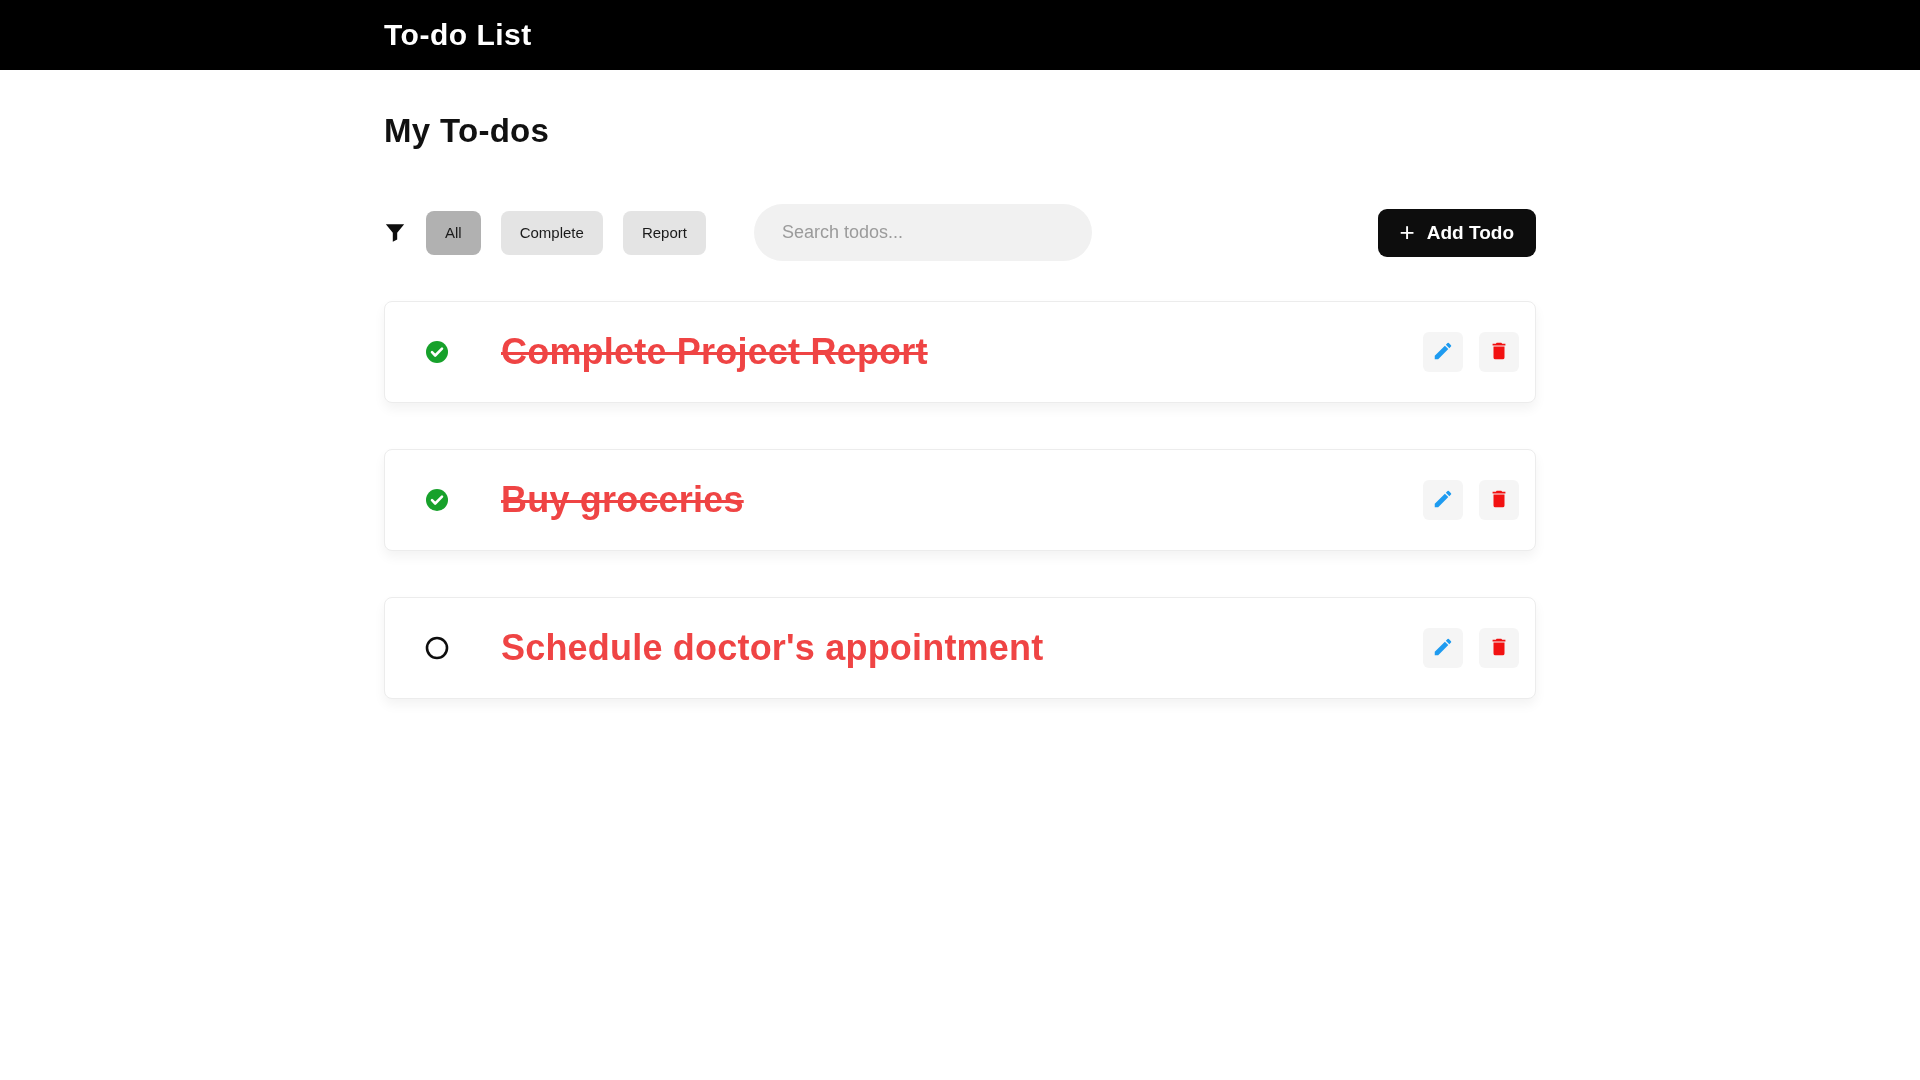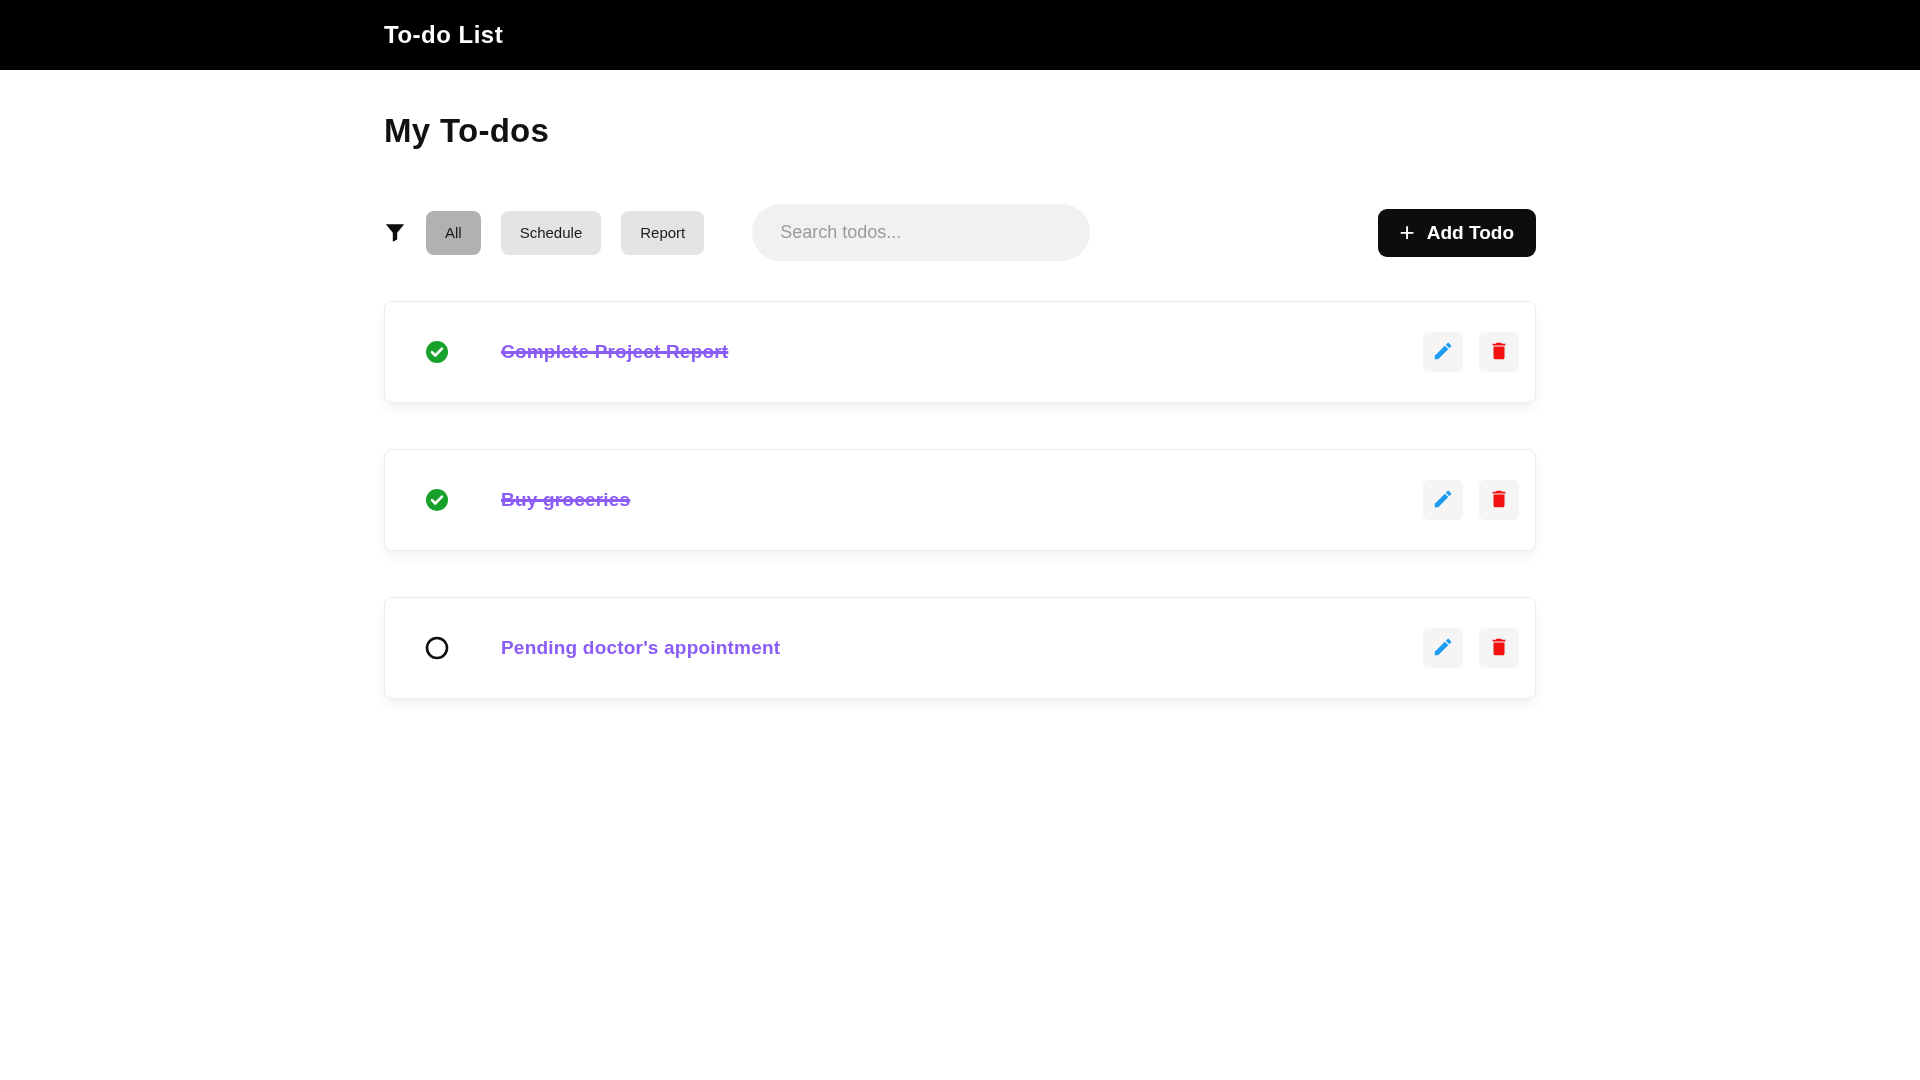--- a/index.html
+++ b/index.html
@@ -1,21 +1,21 @@
 <!DOCTYPE html>
 <html><head>
 <meta charset="utf-8">
 <style>
   * { margin: 0; padding: 0; box-sizing: border-box; }
   html, body { width: 1920px; min-height: 1080px; background: #ffffff; font-family: "Liberation Sans", sans-serif; }
 
   
   .app-header { height: 70px; background: #000000; display: flex; align-items: center; }
   .app-header .inner { width: 1152px; margin: 0 auto; }
-  .app-title { color: #ffffff; font-size: 24px; font-weight: 700; letter-spacing: 0.5px; text-align: right; }
+  .app-title { color: #ffffff; font-size: 30px; font-weight: 700; letter-spacing: 0.5px; text-align: right; }
 
   
   .container { width: 1152px; margin: 0 auto; }
   .page-heading { margin-top: 42px; text-align: left; font-size: 33px; font-weight: 700; color: #111111; letter-spacing: 0.3px; }
 
   
   .toolbar { margin-top: 54px; display: flex; align-items: center; }
   .filter-icon-wrap { width: 22px; height: 22px; margin-right: 20px; display: inline-flex; align-items: center; justify-content: center; }
   .filter-btn { border: none; cursor: pointer; background: #e4e4e4; color: #1a1a1a; font-family: inherit; font-size: 15px; font-weight: 500; padding: 0 19px; height: 44px; border-radius: 8px; margin-right: 20px; }
   .filter-btn.active { background: #b1b1b1; }
@@ -24,21 +24,21 @@
   .add-btn { margin-left: auto; height: 48px; background: #0d0d0d; color: #ffffff; border: none; cursor: pointer; border-radius: 9px; display: inline-flex; align-items: center; gap: 12px; padding: 0 22px; font-family: inherit; font-size: 19px; font-weight: 600; }
   .plus-icon { font-size: 26px; font-weight: 400; line-height: 1; position: relative; top: -1px; }
 
   
   .todo-list { margin-top: 40px; }
   .todo-card { height: 102px; background: #ffffff; border: 1px solid #ececec; border-radius: 8px; box-shadow: 0 6px 12px rgba(0,0,0,0.05); display: flex; align-items: center; padding: 0 16px 0 40px; margin-bottom: 46px; }
   .todo-check { width: 24px; height: 24px; margin-right: 52px; display: inline-flex; align-items: center; justify-content: center; cursor: pointer; background: none; border: none; padding: 0; }
   .check-done { display: none; }
   .check-empty { display: inline-flex; }
   .todo-card.completed .check-done { display: inline-flex; }
-  .todo-title { font-size: 19px; font-weight: 700; color: #8b5cf6; letter-spacing: 0.2px; text-align: center; }
+  .todo-title { font-size: 36px; font-weight: 700; color: #ef4444; letter-spacing: 0.2px; text-align: center; }
   .todo-card.completed .todo-title { text-decoration: line-through; text-decoration-thickness: 3px; }
   .todo-actions { margin-left: auto; display: flex; gap: 16px; }
   .icon-btn { width: 40px; height: 40px; border: none; cursor: pointer; background: #f5f5f5; border-radius: 6px; display: inline-flex; align-items: center; justify-content: center; }
 </style>
 </head>
 <body>
 
 <header class="app-header">
   <div class="inner">
     <span class="app-title">To-do List</span>
@@ -48,21 +48,21 @@
 <main class="container">
   <h1 class="page-heading">My To-dos</h1>
 
   <div class="toolbar">
     <span class="filter-icon-wrap">
       <svg width="22" height="22" viewBox="0 0 24 24">
           <path d="M2 2.5h20l-7.6 9.3v7.4l-4.8 2.3v-9.7L2 2.5z" fill="#0d0d0d"></path>
         </svg>
     </span>
     <button class="filter-btn active">All</button>
-    <button class="filter-btn">Schedule</button>
+    <button class="filter-btn">Complete</button>
     <button class="filter-btn">Report</button>
     <input class="search-input" type="text" placeholder="Search todos..." style="">
     <button class="add-btn">
       <span class="plus-icon">+</span>
       <span>Add Todo</span>
     </button>
   </div>
 
   <div class="todo-list">
 
@@ -119,21 +119,21 @@
 
     <div class="todo-card">
       <button class="todo-check">
 
         <span class="check-empty">
           <svg width="24" height="24" viewBox="0 0 24 24">
               <circle cx="12" cy="12" r="10" fill="none" stroke="#0d0d0d" stroke-width="2.6"></circle>
             </svg>
         </span>
       </button>
-      <span class="todo-title">Pending doctor's appointment</span>
+      <span class="todo-title">Schedule doctor's appointment</span>
       <span class="todo-actions">
         <button class="icon-btn">
           <span><svg width="22" height="22" viewBox="0 0 24 24">
                 <path d="M3 17.25V21h3.75L17.81 9.94l-3.75-3.75L3 17.25zM20.71 7.04a1 1 0 0 0 0-1.41l-2.34-2.34a1 1 0 0 0-1.41 0l-1.83 1.83 3.75 3.75 1.83-1.83z" fill="#1e9bf0"></path>
               </svg></span>
         </button>
         <button class="icon-btn">
           <span><svg width="22" height="22" viewBox="0 0 24 24">
                 <path d="M6 19a2 2 0 0 0 2 2h8a2 2 0 0 0 2-2V7H6v12zM19 4h-3.5l-1-1h-5l-1 1H5v2h14V4z" fill="#f21212"></path>
               </svg></span>

